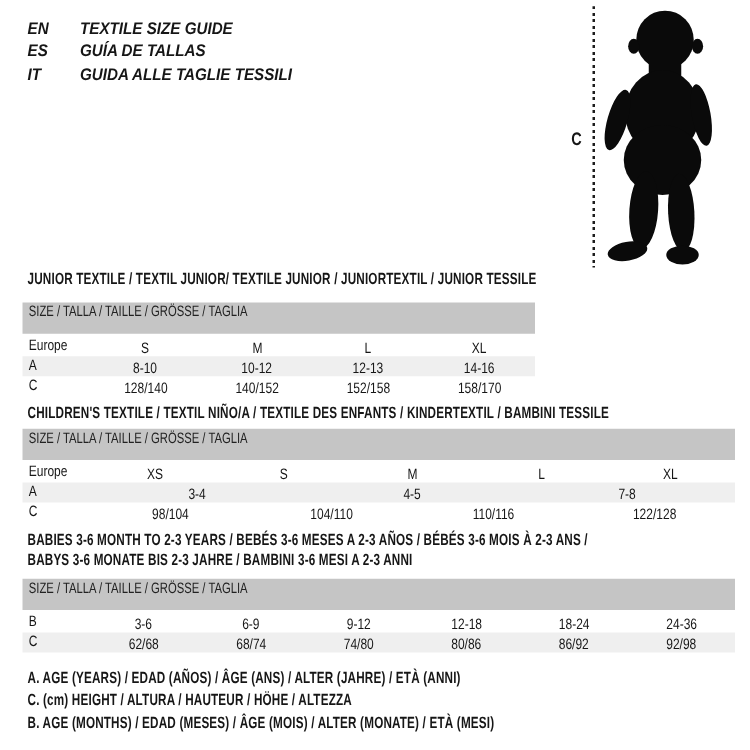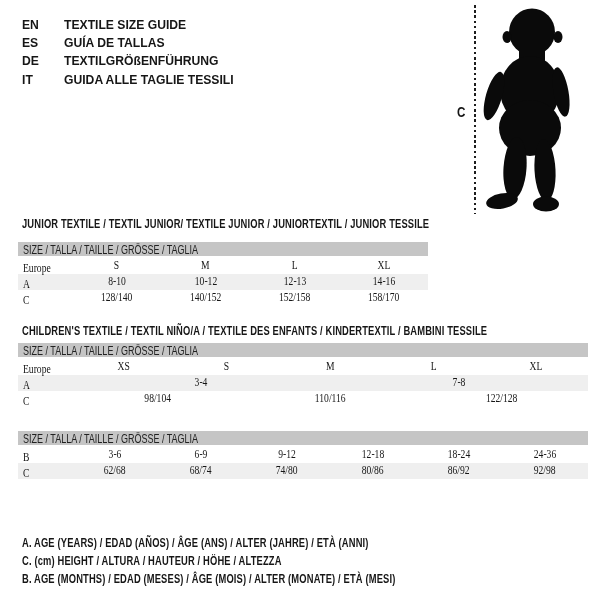--- a/index.html
+++ b/index.html
@@ -7,21 +7,21 @@
   body {
     background: #ffffff;
     font-family: "Liberation Sans", sans-serif;
     color: var(--text, #161616);
     position: relative;
     overflow: hidden;
   }
 
   
   .lang-list { position: absolute; left: 22px; top: 15px; }
-  .lang-row { display: flex; height: 18.4px; align-items: center; }
+  .lang-row { display: flex; height: 18.4px; align-items: flex-start; font-style: italic; }
   .lang-code, .lang-label {
     display: inline-block; font-weight: bold; font-size: 13.5px;
     transform: scaleX(0.9); transform-origin: 0 50%; white-space: nowrap;
   }
   .lang-code { flex: 0 0 42px; width: 42px; }
 
   
   .figure { position: absolute; left: 450px; top: 4px; width: 148px; height: 212px; }
   .c-label {
     position: absolute; left: 7px; top: 100px; font-weight: bold; font-size: 14.5px;
@@ -38,31 +38,31 @@
   .table-junior   { top: 215px; width: 410px; }
   .table-children { top: 322px; width: 570px; }
   .table-babies   { top: 424px; width: 570px; }
 
   .t-title { height: 16px; line-height: 16px; padding-left: 4px; white-space: nowrap; }
   .cond {
     display: inline-block; font-size: 13px; font-weight: bold;
     transform: scaleX(0.72); transform-origin: 0 50%; white-space: nowrap; letter-spacing: 0.2px;
   }
   .t-bar {
-    height: 14px; line-height: 14px; background: var(--bar, #c5c5c5);
+    height: 25px; line-height: 14px; background: var(--bar, #c5c5c5);
     padding-left: 5px; margin-top: 11px; text-decoration: underline;
   }
   .table-children .t-bar { margin-top: 5px; }
   .table-babies .t-bar { margin-top: 7px; }
   .t-bar .bar-text {
     display: inline-block; font-size: 12px; transform: scaleX(0.75);
     transform-origin: 0 50%; white-space: nowrap; color: #222222;
   }
   .t-rows { margin-top: 2px; }
-  .t-row { display: flex; height: 16px; align-items: flex-start; font-family: Liberation Serif, serif; }
+  .t-row { display: flex; height: 16px; align-items: flex-end; }
   .t-rows .t-row:nth-child(2) { background: var(--shade, #efefef); }
   .t-label { flex: 0 0 54px; padding-left: 5px; }
   .t-label span {
     display: inline-block; font-size: 12px; transform: scaleX(0.8);
     transform-origin: 0 50%; white-space: nowrap;
   }
   .t-cell { flex: 1; display: flex; justify-content: center; }
   .t-cell span { display: inline-block; font-size: 12px; transform: scaleX(0.8); white-space: nowrap; }
 
   
@@ -73,24 +73,20 @@
 <body style="--bar: #c5c5c5; --shade: #efefef; --text: #161616; --sil: #0a0a0a;">
 
 <div class="lang-list">
     <div class="lang-row">
       <span class="lang-code">EN</span>
       <span class="lang-label">TEXTILE SIZE GUIDE</span>
     </div>
     <div class="lang-row">
       <span class="lang-code">ES</span>
       <span class="lang-label">GUÍA DE TALLAS</span>
-    </div>
-    <div class="lang-row">
-      <span class="lang-code">DE</span>
-      <span class="lang-label">TEXTILGRÖßENFÜHRUNG</span>
     </div>
     <div class="lang-row">
       <span class="lang-code">IT</span>
       <span class="lang-label">GUIDA ALLE TAGLIE TESSILI</span>
     </div>
   </div>
 
 <div class="figure">
   <span class="c-label">C</span>
   <div class="dash-line"></div>
@@ -189,39 +185,49 @@
         <div class="t-cell">
           <span>XL</span>
         </div>
       </div>
       <div class="t-row">
         <div class="t-label"><span>A</span></div>
         <div class="t-cell">
           <span>3-4</span>
         </div>
         <div class="t-cell">
+          <span>4-5</span>
+        </div>
+        <div class="t-cell">
           <span>7-8</span>
         </div>
       </div>
       <div class="t-row">
         <div class="t-label"><span>C</span></div>
         <div class="t-cell">
           <span>98/104</span>
         </div>
         <div class="t-cell">
+          <span>104/110</span>
+        </div>
+        <div class="t-cell">
           <span>110/116</span>
         </div>
         <div class="t-cell">
           <span>122/128</span>
         </div>
       </div>
     </div>
 </section>
 
 <section class="size-table table-babies">
+  <div class="t-titles">
+      <div class="t-title"><span class="cond">BABIES 3-6 MONTH TO 2-3 YEARS / BEBÉS 3-6 MESES A 2-3 AÑOS / BÉBÉS 3-6 MOIS À 2-3 ANS /</span></div>
+      <div class="t-title"><span class="cond">BABYS 3-6 MONATE BIS 2-3 JAHRE / BAMBINI 3-6 MESI A 2-3 ANNI</span></div>
+    </div>
   <div class="t-bar"><span class="bar-text">SIZE / TALLA / TAILLE / GRÖSSE / TAGLIA</span></div>
   <div class="t-rows">
       <div class="t-row">
         <div class="t-label"><span>B</span></div>
         <div class="t-cell">
           <span>3-6</span>
         </div>
         <div class="t-cell">
           <span>6-9</span>
         </div>

